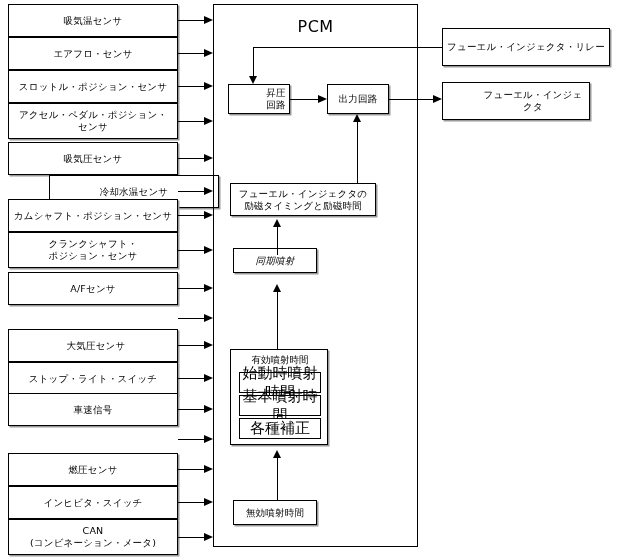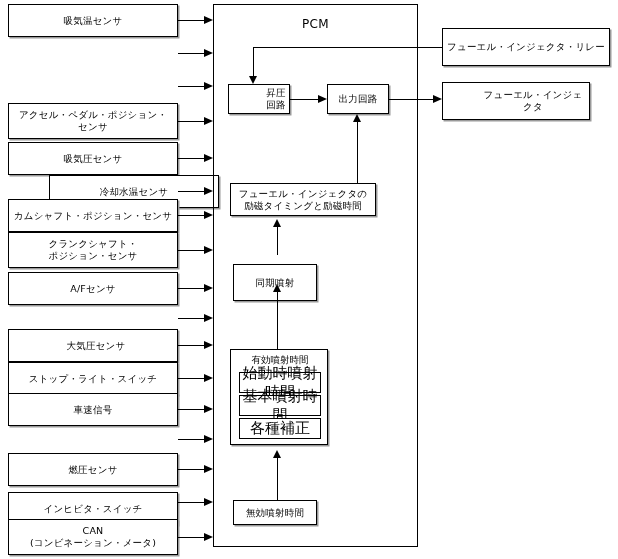--- a/index.html
+++ b/index.html
@@ -54,21 +54,21 @@
     box-sizing: border-box;
     border: 1px solid #000000;
     background: transparent;
   }
   #pcm-label {
     position: absolute;
     left: 213px;
     top: 17px;
     width: 205px;
     text-align: center;
-    font-size: 12px;
+    font-size: 16px;
     letter-spacing: 0.4px;
   }
 
   
   .inner { font-size: 9.5px; }
 
   
   .output {
     font-size: 9.5px;
   }
@@ -143,20 +143,26 @@
   sub { font-size: 0.75em; vertical-align: baseline; position: relative; top: 0.25em; }
 </style>
 </head>
 <body>
 
 <div id="diagram">
 
   <div class="box sensor" style="top:4px;align-items:center;">
       <span>吸気温センサ</span>
     </div>
+  <div class="box sensor" style="top:37px;">
+      <span>エアフロ・センサ</span>
+    </div>
+  <div class="box sensor" style="top:70px;">
+      <span>スロットル・ポジション・センサ</span>
+    </div>
   <div class="box sensor" style="top:103px; height:36px;">
       <span class="ml">アクセル・ペダル・ポジション・<br>センサ</span>
     </div>
   <div class="box sensor" style="top:142px;">
       <span>吸気圧センサ</span>
     </div>
   <div class="box sensor" style="top:175px;margin-left:41px;">
       <span>冷却水温センサ</span>
     </div>
   <div class="box sensor" style="top:199px;">
@@ -173,21 +179,21 @@
     </div>
   <div class="box sensor" style="top:362px;">
       <span>ストップ・ライト・スイッチ</span>
     </div>
   <div class="box sensor" style="top:393px;">
       <span>車速信号</span>
     </div>
   <div class="box sensor" style="top:453px;">
       <span>燃圧センサ</span>
     </div>
-  <div class="box sensor" style="top:486px;margin-top:6px;">
+  <div class="box sensor" style="top:486px;">
       <span>インヒビタ・スイッチ</span>
     </div>
   <div class="box sensor" style="top:519px; height:36px;">
       <span class="ml">CAN<br>(コンビネーション・メータ)</span>
     </div>
 
   <div class="hline" style="left:178px; top:20px;  width:26px;"></div>
   <div class="arrow-r" style="left:204px; top:16px;"></div>
   <div class="hline" style="left:178px; top:53px;  width:26px;"></div>
   <div class="arrow-r" style="left:204px; top:49px;"></div>
@@ -230,21 +236,21 @@
   </div>
 
   <div class="box inner" style="left:327px; top:84px; width:62px; height:30px;">
     <span>出力回路</span>
   </div>
 
   <div class="box inner" style="left:230px; top:183px; width:146px; height:33px;">
     <span class="ml">フューエル・インジェクタの<br>励磁タイミングと励磁時間</span>
   </div>
 
-  <div class="box inner" style="left:233px; top:264px; width:84px; height:37px;">
+  <div class="box inner" style="left:233px; top:248px; width:84px; height:25px;font-style:italic;">
     <span>同期噴射</span>
   </div>
 
   <div id="effective-group">
     <div id="effective-title">有効噴射時間</div>
     <div class="sub-box" style="top:22px;">
         <span>始動時噴射時間</span>
       </div>
     <div class="sub-box" style="top:45px;">
         <span>基本噴射時間</span>

